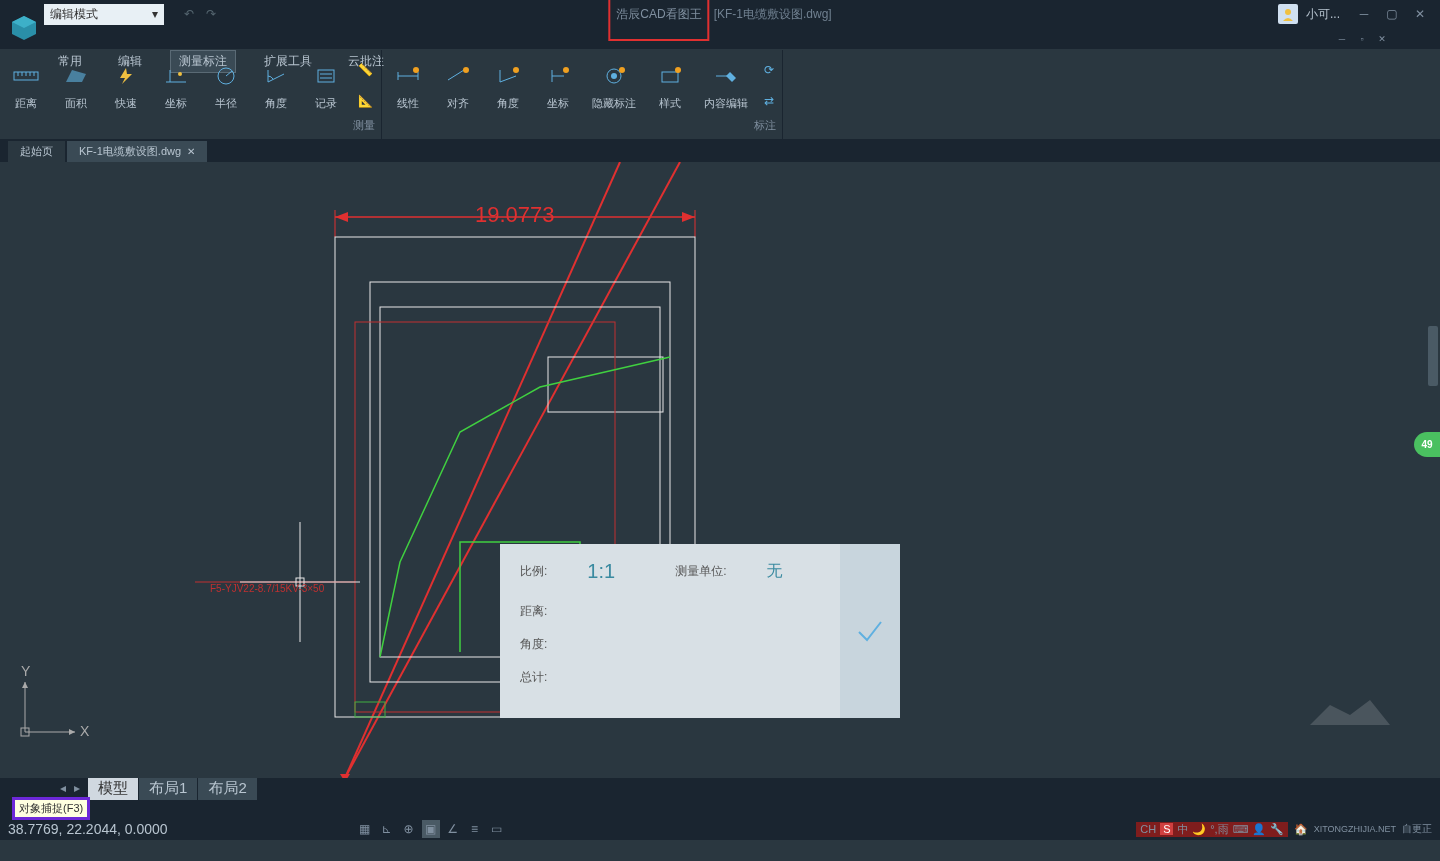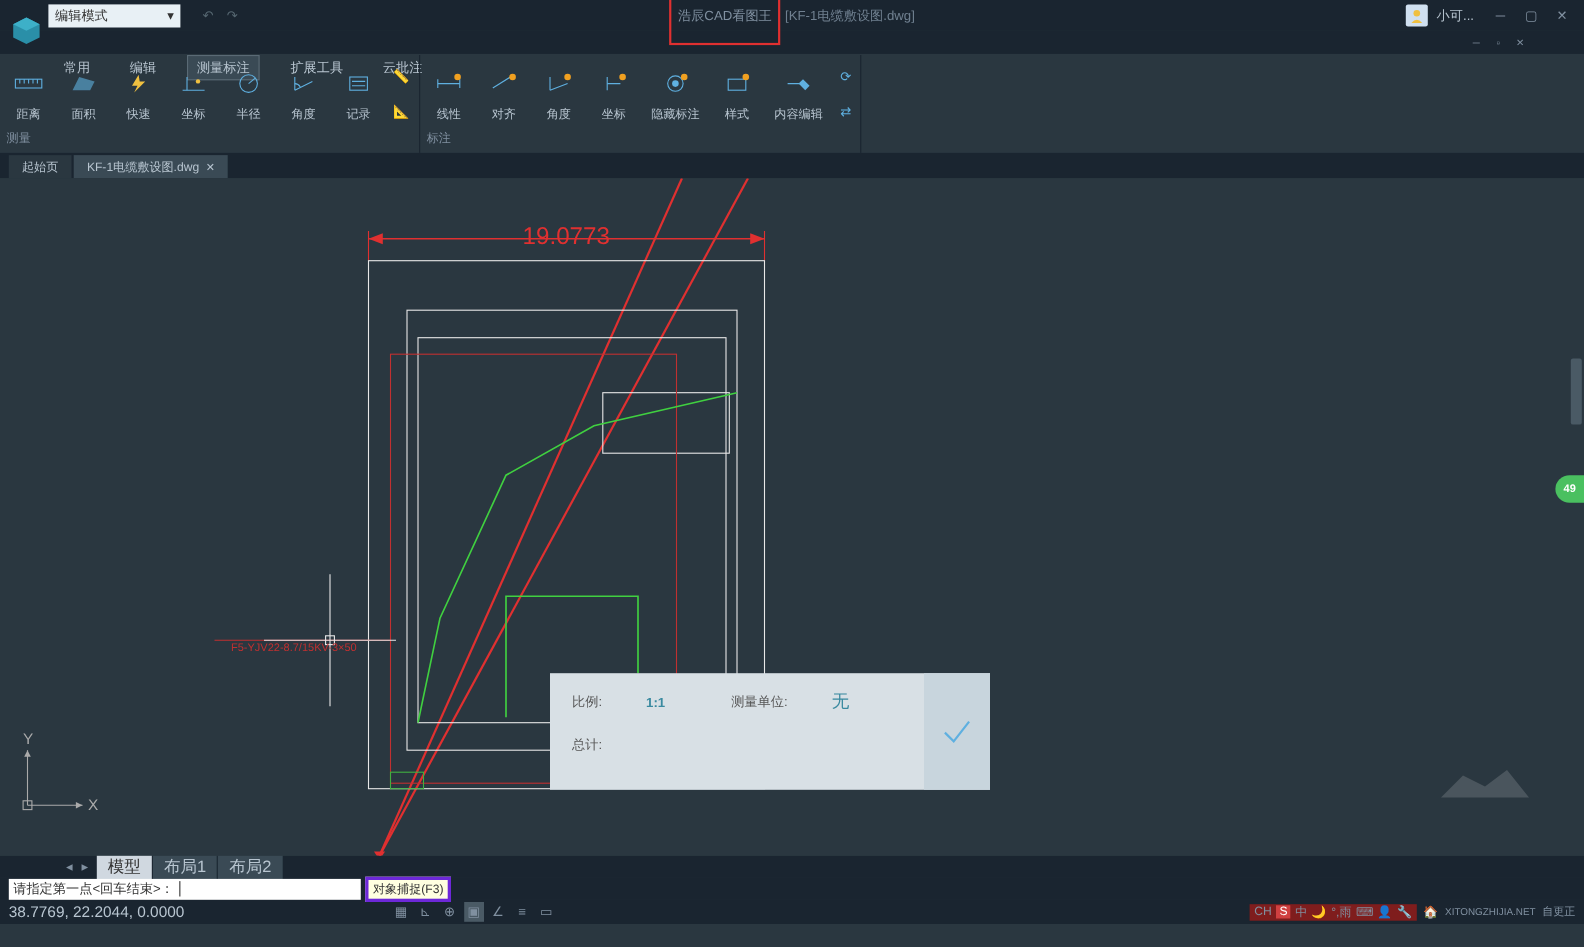--- a/index.html
+++ b/index.html
@@ -23,21 +23,21 @@
     .menu-item.active { background: #3a4a55; border: 1px solid #5a6a75; }
     .menu-right { margin-left: auto; display: flex; gap: 4px; }
     
     
     .ribbon { height: 90px; background: #2a3740; display: flex; border-bottom: 1px solid #1a2530; }
     .ribbon-group { display: flex; flex-direction: column; border-right: 1px solid #1a2530; padding: 4px; }
     .ribbon-buttons { display: flex; gap: 6px; flex: 1; }
     .ribbon-btn { display: flex; flex-direction: column; align-items: center; justify-content: center; padding: 4px 6px; cursor: pointer; gap: 4px; min-width: 40px; }
     .ribbon-icon { width: 32px; height: 32px; display: flex; align-items: center; justify-content: center; color: #5fb0e0; font-size: 20px; }
     .ribbon-label { font-size: 11px; color: #b8c5d0; }
-    .ribbon-group-label { text-align: left; font-size: 11px; color: #8090a0; padding: 2px; }
+    .ribbon-group-label { text-align: right; font-size: 11px; color: #8090a0; padding: 2px; }
     .ribbon-side { display: flex; flex-direction: column; justify-content: space-around; padding: 0 4px; }
     
     
     .file-tabs { height: 22px; background: #1a2530; display: flex; align-items: flex-end; padding-left: 8px; }
     .file-tab { padding: 3px 12px; background: #2a3740; color: #b8c5d0; font-size: 11px; cursor: pointer; margin-right: 2px; }
     .file-tab.active { background: #3a4a55; display: flex; align-items: center; gap: 6px; }
     .tab-close { font-size: 10px; }
     
     
     .canvas-area { position: relative; height: 616px; background: #2a3740; overflow: hidden; }
@@ -331,24 +331,30 @@
       <text x="-4" y="-56" fill="#aaa" font-size="14">Y</text>
       <polygon points="50,0 44,-3 44,3" fill="#aaa"></polygon>
       <polygon points="0,-50 -3,-44 3,-44" fill="#aaa"></polygon>
     </g>
   </svg>
 
   <div class="measure-panel">
     <div class="measure-left">
       <div class="measure-header">
         <span>比例:</span>
-        <span style="color:#3a8aa0; font-size:12px;font-weight:bold;">1:1</span>
+        <span style="color:#3a8aa0; font-size:20px;">1:1</span>
         <span style="margin-left:20px;">测量单位:</span>
         <span style="color:#3a8aa0; font-size:16px;">无</span>
       </div>
+      <div class="measure-row">
+          <span>距离:</span>
+        </div>
+      <div class="measure-row">
+          <span>角度:</span>
+        </div>
       <div class="measure-row">
           <span>总计:</span>
         </div>
     </div>
     <div class="measure-confirm">
       <svg width="30" height="30">
           <path d="M4 16 L12 24 L26 6" stroke="#5fb0e0" stroke-width="2" fill="none"></path>
         </svg>
     </div>
   </div>
@@ -368,24 +374,20 @@
 
 <div class="layout-tabs">
   <span style="margin-right:8px; color:#8090a0;">◂</span>
   <span style="margin-right:8px; color:#8090a0;">▸</span>
   <div class="layout-tab active">模型</div>
   <div class="layout-tab">布局1</div>
   <div class="layout-tab">布局2</div>
 </div>
 
 <div class="command-bar">
-  <div class="command-input">
-    <span>请指定第一点&lt;回车结束&gt;：</span>
-    <span style="border-left:1px solid #333; margin-left:2px;">&nbsp;</span>
-  </div>
   <div class="tooltip-box">对象捕捉(F3)</div>
 </div>
 
 <div class="status-bar">
   <span class="status-coords">38.7769, 22.2044, 0.0000</span>
   <div class="status-tools">
     <span class="status-tool">▦</span>
     <span class="status-tool">⊾</span>
     <span class="status-tool">⊕</span>
     <span class="status-tool" style="background:#4a5a65;">▣</span>

